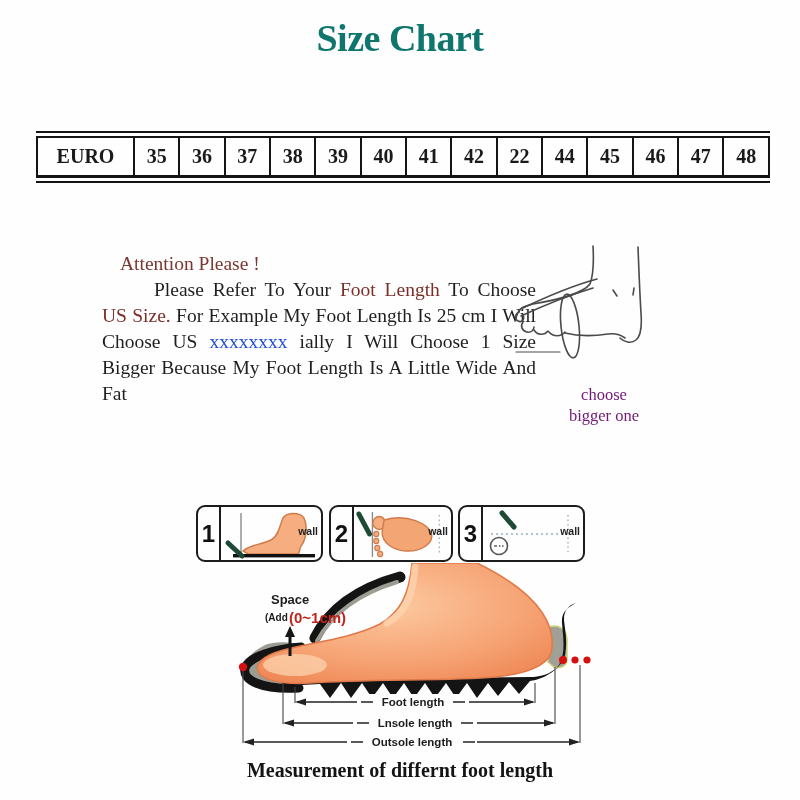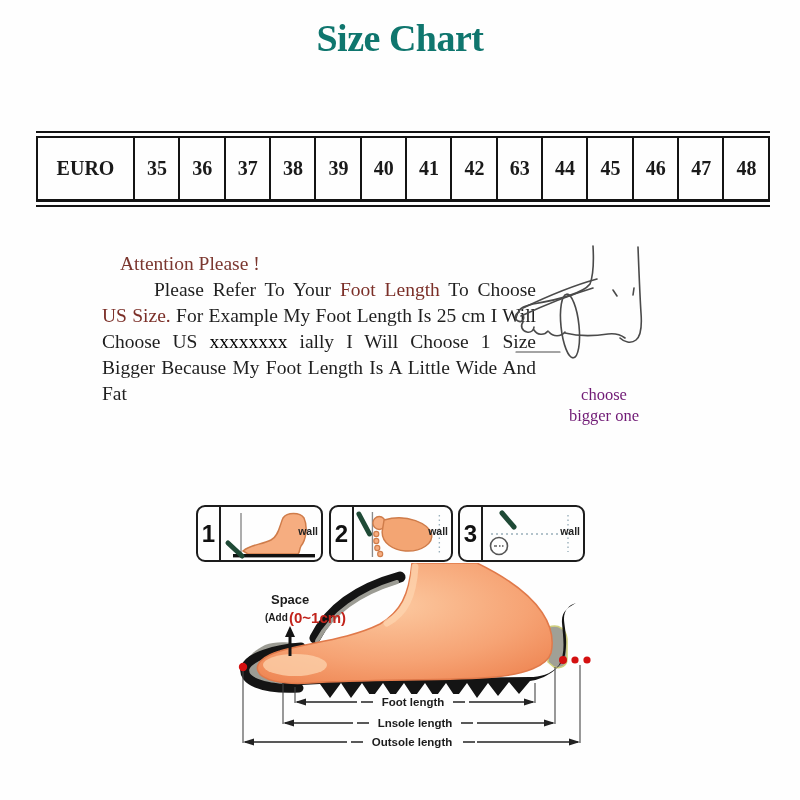--- a/index.html
+++ b/index.html
@@ -5,28 +5,28 @@
   html,body{margin:0;padding:0;background:#ffffff;}
   .page{position:relative;width:800px;height:800px;background:#fefefe;overflow:hidden;
         font-family:"Liberation Serif",serif;color:#1a1a1a;}
   .abs{position:absolute;}
 
   
   .title{top:16px;left:0;width:800px;text-align:center;font-size:38px;font-weight:bold;
          letter-spacing:-0.5px;color:#0f766e;}
   .subtitle{top:79px;left:0;width:800px;text-align:center;font-size:21px;font-weight:bold;color:#161616;}
   .dark-red{color:#7b2f28;}
-  .bright-red{color:#000000;}
+  .bright-red{color:#1d4ed8;}
 
   
   .table-wrap{left:36px;top:131px;width:734px;border-top:2px solid #141414;border-bottom:2px solid #141414;
               padding:3px 0;}
   table.size{width:100%;border-collapse:collapse;table-layout:fixed;}
   table.size td{border:2px solid #141414;text-align:center;vertical-align:middle;
-                font-weight:bold;font-size:19px;padding:12px;}
+                font-weight:bold;font-size:19px;padding:0;}
   table.size tr.hdr td{height:37px;font-size:20px;border-bottom:3px solid #141414;}
   table.size tr.data td{height:58px;}
   td.rowlabel div{line-height:19px;font-size:17px;}
 
   
   .attention{left:102px;top:251px;width:434px;font-size:19.5px;line-height:26px;color:#1f1f1f;}
   .attention .heading{padding-left:18px;color:#7b372f;}
   .attention p{margin:0;text-align:justify;text-indent:52px;}
 
   
@@ -74,21 +74,21 @@
           <tr class="hdr">
         <td>EURO</td>
         <td>35</td>
         <td>36</td>
         <td>37</td>
         <td>38</td>
         <td>39</td>
         <td>40</td>
         <td>41</td>
         <td>42</td>
-        <td>63</td>
+        <td>22</td>
         <td>44</td>
         <td>45</td>
         <td>46</td>
         <td>47</td>
         <td>48</td>
       </tr>
     </tbody>
       </table>
   </div>
 
@@ -238,14 +238,15 @@
       <line x1="20" y1="179" x2="353" y2="179"></line>
     </g>
     <polygon points="18,179 29,175.5 29,182.5" fill="#222"></polygon>
     <polygon points="355,179 344,175.5 344,182.5" fill="#222"></polygon>
     <rect x="122" y="171" width="130" height="15" fill="#fefefe"></rect>
     <line x1="126" y1="179" x2="138" y2="179" stroke="#222" stroke-width="1.5"></line>
     <line x1="238" y1="179" x2="250" y2="179" stroke="#222" stroke-width="1.5"></line>
     <text x="187" y="183" font-size="11.5" font-weight="bold" fill="#1c1c1c" text-anchor="middle">Outsole length</text>
   </svg>
 
+  <div class="abs bottom-caption">Measurement of differnt foot length</div>
 
 </div>
 
 </body></html>

